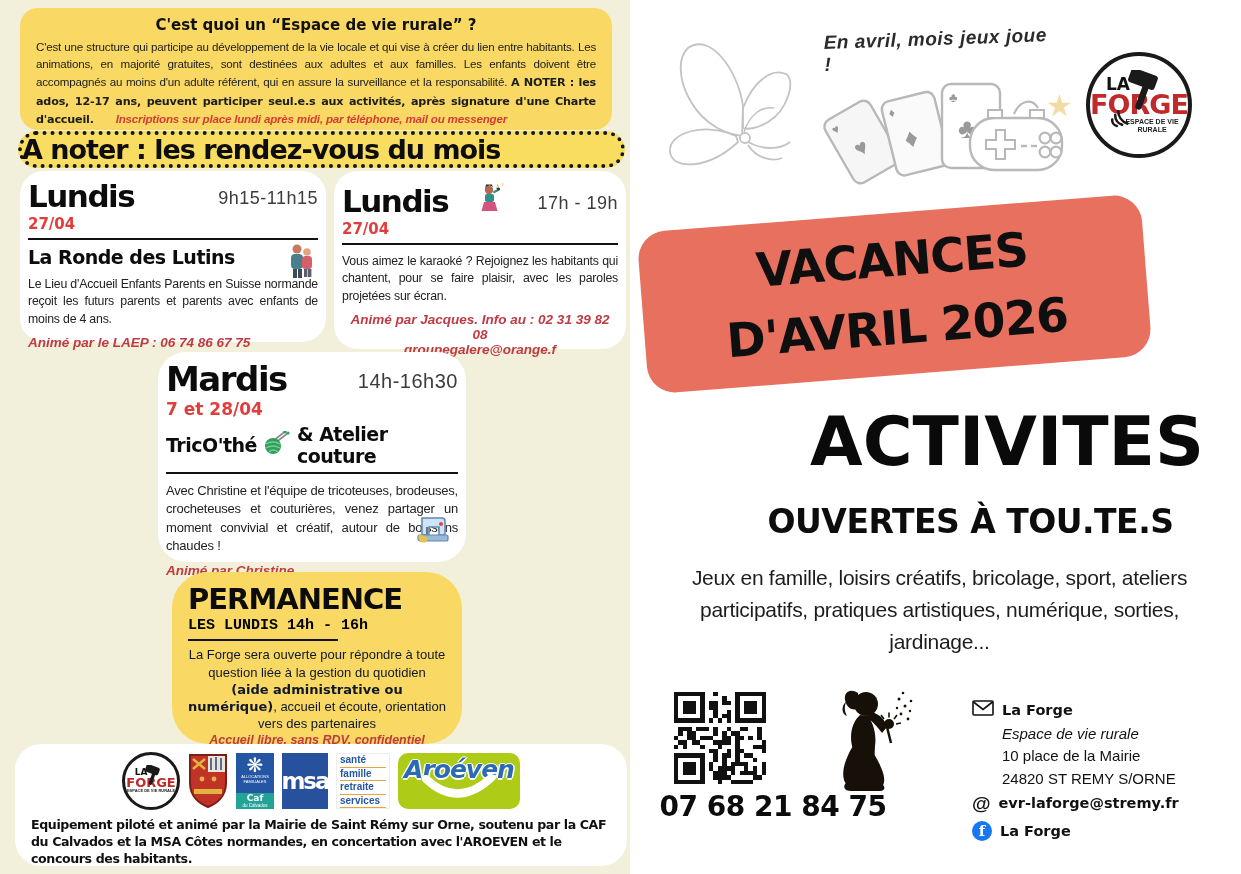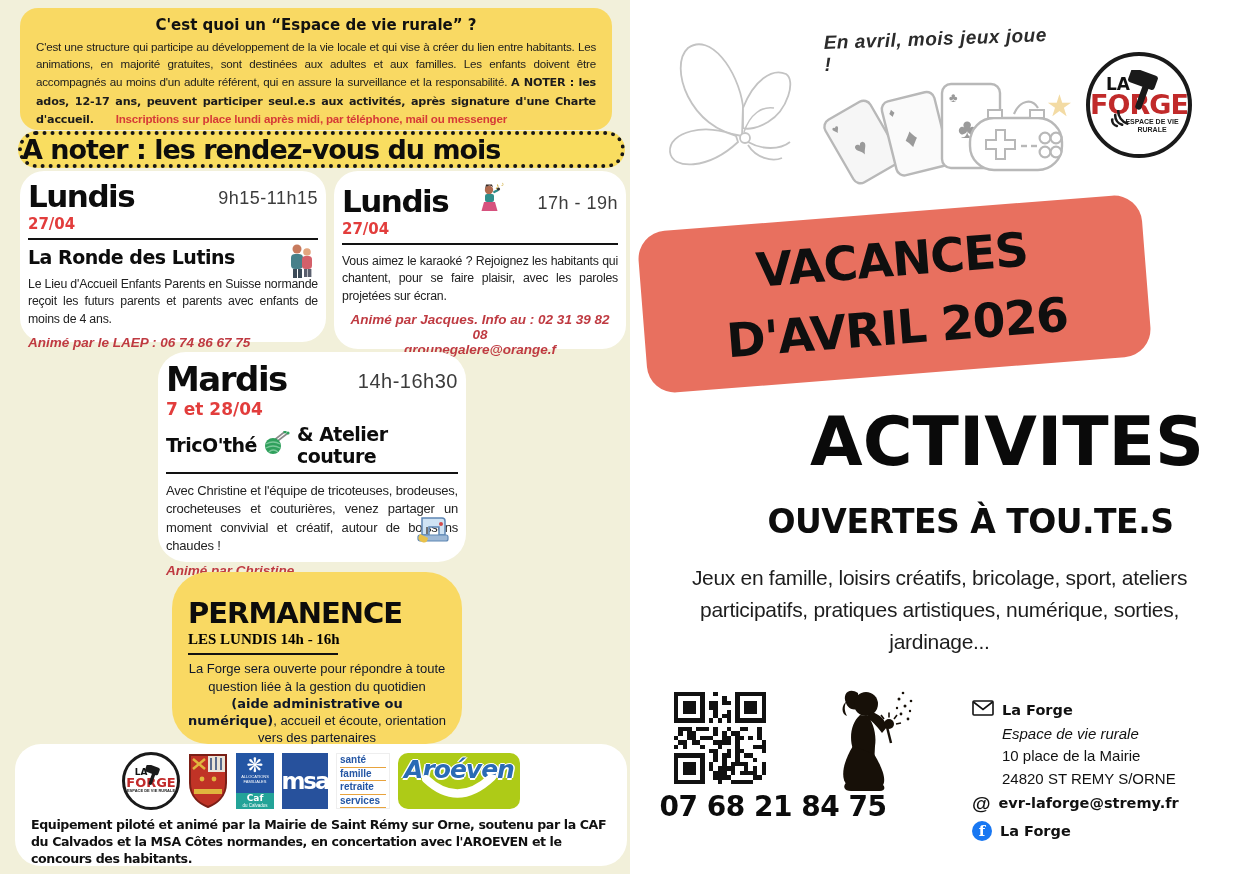--- a/index.html
+++ b/index.html
@@ -8,21 +8,21 @@
 
   
   .left-panel { position:absolute; left:0; top:0; width:630px; height:874px; background:#f2f0da; }
 
   .info-box { position:absolute; left:20px; top:8px; width:592px; height:122px;
               background:#f9d963; border-radius:18px; padding:8px 16px 6px; }
   .info-title { text-align:center; font-family:"DejaVu Sans",sans-serif; font-weight:bold;
                 font-size:15px; color:#111; margin-bottom:4px; }
   .info-body { font-size:11.6px; line-height:1.5; text-align:justify; color:#1c1c1c; letter-spacing:-0.2px; }
   .info-body strong { font-family:"DejaVu Sans",sans-serif; font-weight:bold; font-size:11.2px; }
-  .info-red { color:#d63a36; font-weight:bold; margin-left:22px;margin-top:45px; }
+  .info-red { color:#d63a36; font-style:italic; font-weight:bold; margin-left:22px;margin-top:45px; }
 
   .noter-pill { position:absolute; left:18px; top:131px; width:607px; height:37px;
                 background:#f9dd60; border:4px dotted #161616; border-radius:30px;
                 display:flex; align-items:center; justify-content:flex-start; }
   .noter-pill span { font-family:"DejaVu Sans",sans-serif; font-weight:bold; font-size:27px;
                      letter-spacing:-1px; color:#0d0d0d; line-height:1; }
 
   .card { position:absolute; background:#fff; border-radius:24px; padding:10px 8px; }
   .card-header { display:flex; align-items:flex-end; justify-content:space-between; }
   .day-title { font-family:"DejaVu Sans",sans-serif; font-weight:bold; font-size:31px;
@@ -36,24 +36,24 @@
   .anim-red { color:#bf3a41; font-style:italic; font-weight:bold; font-size:13.5px; margin-top:7px; }
   .anim-center { text-align:center; }
 
   .card-l1 { left:20px; top:171px; width:306px; height:171px; }
   .card-l2 { left:334px; top:171px; width:292px; height:178px; }
   .card-mardis { left:158px; top:352px; width:308px; height:210px; border-radius:28px; }
   .corner-icon { position:absolute; right:10px; top:72px; }
   .title-row { display:flex; align-items:center; gap:6px; }
 
   .permanence { position:absolute; left:172px; top:572px; width:290px; height:172px;
-                background:#f9d963; border-radius:36px; padding:26px 16px; }
+                background:#f9d963; border-radius:36px; padding:12px 16px; }
   .perm-title { font-family:"DejaVu Sans",sans-serif; font-weight:bold; font-size:29px;
                 letter-spacing:-1px; color:#0c0c0c; line-height:1.05; }
-  .perm-sub { font-family:Liberation Serif, serif; font-weight:bold; font-size:15px; margin-top:3px; }
+  .perm-sub { font-family:Liberation Mono, monospace; font-weight:bold; font-size:15px; margin-top:3px; }
   .permanence hr { border:none; border-top:2.5px solid #121212; width:58%; margin:5px 0; }
   .perm-body { font-size:13px; line-height:1.32; text-align:center; color:#0f172a; }
   .perm-body strong { font-family:"DejaVu Sans",sans-serif; }
   .perm-note { text-align:center; color:#bf3a41; font-style:italic; font-weight:bold; font-size:12.5px; margin-top:1px; }
 
   .footer-box { position:absolute; left:15px; top:744px; width:612px; height:122px;
                 background:#fff; border-radius:26px; padding:6px 16px; }
   .logo-row { display:flex; align-items:center; justify-content:center; gap:8px; height:62px; }
   .credit { font-family:"DejaVu Sans",sans-serif; font-weight:bold; font-size:12.6px;
             line-height:1.35; color:#101010; margin-top:4px; letter-spacing:-0.4px; }

